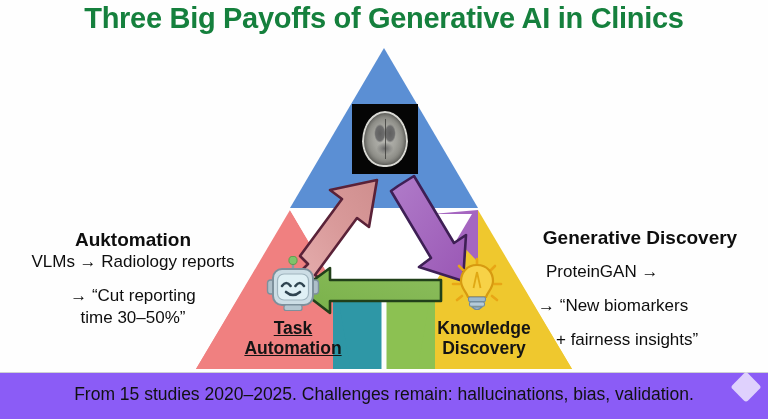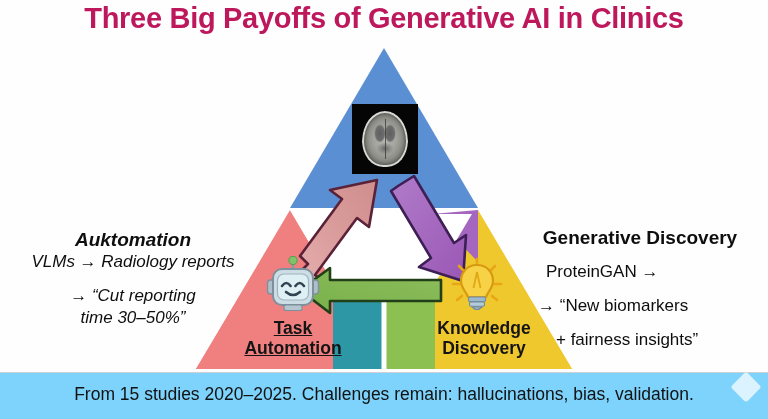--- a/index.html
+++ b/index.html
@@ -19,21 +19,21 @@
 
   
   #title {
     position: absolute;
     left: 0;
     top: 2px;
     width: 768px;
     text-align: center;
     font-size: 29px;
     font-weight: bold;
-    color: #be185d;
+    color: #15803d;
     letter-spacing: -0.3px;
     white-space: nowrap;
   }
 
   
   #stage {
     position: absolute;
     left: 0;
     top: 0;
     width: 768px;
@@ -126,40 +126,40 @@
   }
 
   
   #callout-data { left: 432px; top: 58px; width: 336px; text-align: center; }
   #callout-data .head { text-align: center; }
   #callout-data .l1 { text-align: center; }
   #callout-data .l2 { text-align: center; }
   #callout-data .l3 { text-align: center; }
 
   
-  #callout-auto { left: 2px; top: 228px; width: 262px; text-align: center; font-style: italic; }
+  #callout-auto { left: 2px; top: 228px; width: 262px; text-align: center; }
   #callout-auto .gap { height: 12px; }
 
   
   #callout-know { left: 512px; top: 226px; width: 256px; text-align: left; }
   #callout-know .head { text-align: center; width: 256px; }
   #callout-know .line { padding-left: 26px; margin-top: 12px; }
   #callout-know .l1 { padding-left: 34px; }
   #callout-know .l2 { padding-left: 26px; }
   #callout-know .l3 { padding-left: 26px; }
   #callout-know .l4 { padding-left: 44px; }
 
   
   #footer {
     position: absolute;
     left: 0;
     top: 372px;
     width: 768px;
     height: 47px;
-    background: #7dd3fc;
+    background: #8b5cf6;
     border-top: 1px solid #cfd0d4;
     box-sizing: border-box;
   }
   #footer-text {
     position: absolute;
     left: 0;
     top: 11px;
     width: 768px;
     text-align: center;
     font-size: 17.5px;

